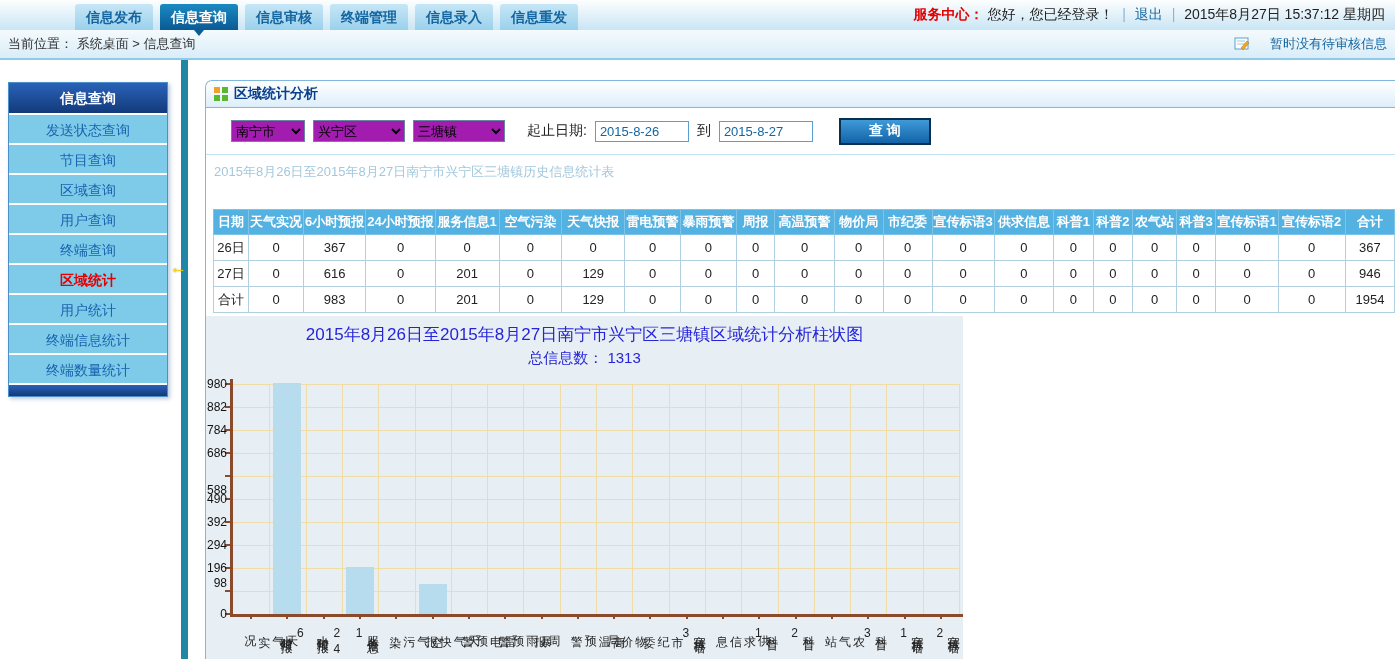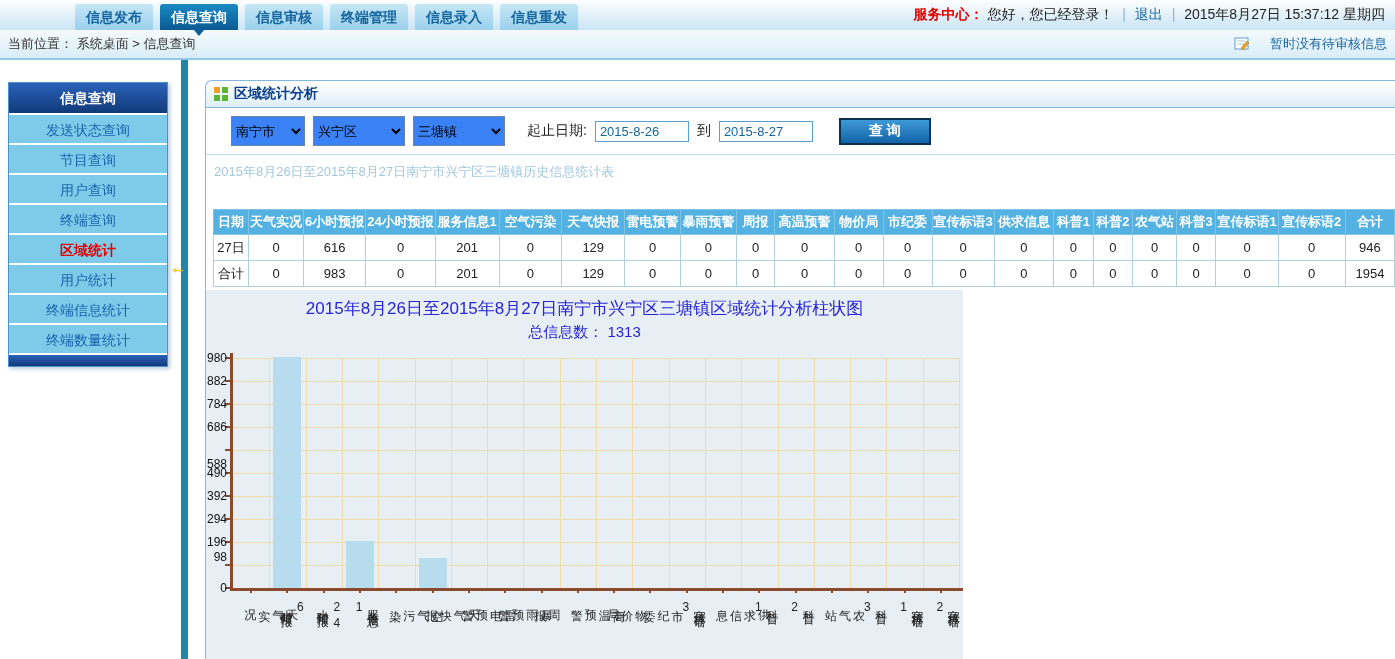--- a/index.html
+++ b/index.html
@@ -59,22 +59,22 @@
     padding-left:8px; background:linear-gradient(#ffffff,#ddeefa);
     border-bottom:1px solid #7fb8dc; border-top-left-radius:7px; }
   .grid-icon { width:14px; height:14px; display:grid;
     grid-template-columns:6px 6px; grid-template-rows:6px 6px; gap:2px; }
   .grid-icon i { display:block; }
   .panel-title { color:#0b3f8c; font-size:14px; font-weight:bold; }
 
   
   .formband { height:47px; display:flex; align-items:center; gap:8px;
     padding-left:25px; border-bottom:1px solid #bfe2f2; font-size:14px; color:#222; }
-  .formband select { height:30px; font-size:13px; border:1px solid #6a86a0;
-    background:#3b82f6; color:#000; }
+  .formband select { height:22px; font-size:13px; border:1px solid #6a86a0;
+    background:#a21caf; color:#000; }
   .sel-city { width:74px; } .sel-district { width:92px; } .sel-town { width:92px; }
   .date-label { margin-left:14px; }
   .formband input { width:94px; height:21px; border:1px solid #5a9fd4;
     color:#1565a0; font-size:13px; padding-left:4px; }
   .query-btn { margin-left:18px; width:92px; height:27px;
     background:linear-gradient(#3f9ad8,#1263a8); border:2px solid #0a3050;
     color:#fff; font-size:14px; font-weight:bold; cursor:pointer; }
 
   
   .tbl-title { margin:8px 0 3px 8px; color:#a3c8dd; font-size:13px; }
@@ -143,20 +143,21 @@
   </span>
 </div>
 
 <div class="content">
 
   <div class="sidebar">
     <div class="sidebar-title">信息查询</div>
     <div id="sidebar-items">
         <div class="side-item">发送状态查询</div>
         <div class="side-item">节目查询</div>
+        <div class="side-item">区域查询</div>
         <div class="side-item">用户查询</div>
         <div class="side-item">终端查询</div>
         <div class="side-item active">区域统计</div>
         <div class="side-item">用户统计</div>
         <div class="side-item">终端信息统计</div>
         <div class="side-item">终端数量统计</div>
       </div>
     <div class="sidebar-foot"></div>
   </div>
 
@@ -214,20 +215,44 @@
             <th style="width: 40px;">科普1</th>
             <th style="width: 40px;">科普2</th>
             <th style="width: 44px;">农气站</th>
             <th style="width: 40px;">科普3</th>
             <th style="width: 60px;">宣传标语1</th>
             <th style="width: 68px;">宣传标语2</th>
             <th style="width: 52px;">合计</th>
           </tr>
         </thead>
       <tbody id="stats-body">
+          <tr>
+            <td>26日</td>
+            <td>0</td>
+            <td>367</td>
+            <td>0</td>
+            <td>0</td>
+            <td>0</td>
+            <td>0</td>
+            <td>0</td>
+            <td>0</td>
+            <td>0</td>
+            <td>0</td>
+            <td>0</td>
+            <td>0</td>
+            <td>0</td>
+            <td>0</td>
+            <td>0</td>
+            <td>0</td>
+            <td>0</td>
+            <td>0</td>
+            <td>0</td>
+            <td>0</td>
+            <td>367</td>
+          </tr>
           <tr>
             <td>27日</td>
             <td>0</td>
             <td>616</td>
             <td>0</td>
             <td>201</td>
             <td>0</td>
             <td>129</td>
             <td>0</td>
             <td>0</td>

